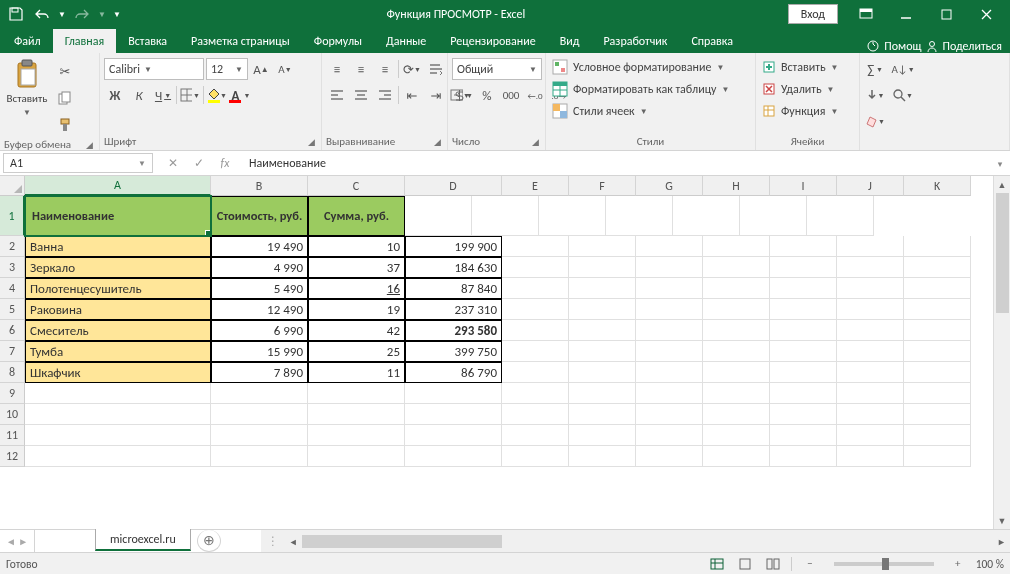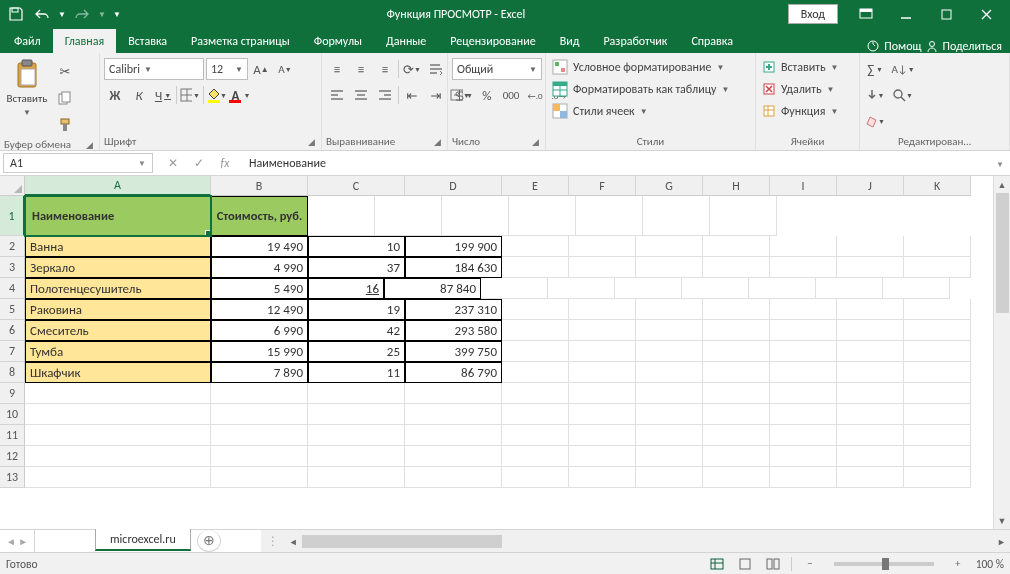--- a/index.html
+++ b/index.html
@@ -428,23 +428,20 @@
         <span class="sq" style="font-size:11px">A↓<span class="ar" style="font-size:7px">▼</span></span>
         <span class="sq">
             <svg width="13" height="13">
               <circle cx="5" cy="5" r="4" fill="none" stroke="#666" stroke-width="1.3"></circle>
               <line x1="8" y1="8" x2="12" y2="12" stroke="#666" stroke-width="1.5"></line>
             </svg>
             <span class="ar" style="font-size:7px">▼</span>
           </span>
       </div>
     </div>
-    <div class="group-label">
-        <span>Редактирован…</span>
-      </div>
   </div>
 </div>
 
 <div class="fbar">
   <div class="namebox">
       <span>A1</span>
       <span class="ar" style="font-size:8px;color:#888">▼</span>
     </div>
   <div class="fb-sep"></div>
   <div class="fb-buttons">
@@ -471,20 +468,21 @@
         <div class="ch" style="width: 67px;">H</div>
         <div class="ch" style="width: 67px;">I</div>
         <div class="ch" style="width: 67px;">J</div>
         <div class="ch" style="width: 67px;">K</div>
       </div>
     <div id="grid-rows">
         <div class="row-body">
           <div class="rh sel" style="height: 40px;">1</div>
           <div class="cell hdr-cell selected-cell" style="width: 186px; justify-content: flex-start; padding-left: 6px; height: 40px;">Наименование</div>
           <div class="cell hdr-cell" style="width: 97px; height: 40px;">Стоимость, руб.</div>
+          <div class="cell hdr-cell" style="width: 97px; height: 40px;">Сумма, руб.</div>
           <div class="cell" style="width: 67px; height: 40px;"></div>
           <div class="cell" style="width: 67px; height: 40px;"></div>
           <div class="cell" style="width: 67px; height: 40px;"></div>
           <div class="cell" style="width: 67px; height: 40px;"></div>
           <div class="cell" style="width: 67px; height: 40px;"></div>
           <div class="cell" style="width: 67px; height: 40px;"></div>
           <div class="cell" style="width: 67px; height: 40px;"></div>
         </div>
         <div class="row-body">
           <div class="rh" style="height: 21px;">2</div>
@@ -511,21 +509,21 @@
           <div class="cell" style="width: 67px;"></div>
           <div class="cell" style="width: 67px;"></div>
           <div class="cell" style="width: 67px;"></div>
           <div class="cell" style="width: 67px;"></div>
           <div class="cell" style="width: 67px;"></div>
         </div>
         <div class="row-body">
           <div class="rh" style="height: 21px;">4</div>
           <div class="cell name-cell" style="width: 186px;">Полотенцесушитель</div>
           <div class="cell data-cell" style="width: 97px;">5 490</div>
-          <div class="cell data-cell" style="width: 76px; text-decoration: underline;">16</div>
+          <div class="cell data-cell" style="width: 97px; text-decoration: underline;">16</div>
           <div class="cell data-cell" style="width: 97px;">87 840</div>
           <div class="cell" style="width: 67px;"></div>
           <div class="cell" style="width: 67px;"></div>
           <div class="cell" style="width: 67px;"></div>
           <div class="cell" style="width: 67px;"></div>
           <div class="cell" style="width: 67px;"></div>
           <div class="cell" style="width: 67px;"></div>
           <div class="cell" style="width: 67px;"></div>
         </div>
         <div class="row-body">
@@ -540,21 +538,21 @@
           <div class="cell" style="width: 67px;"></div>
           <div class="cell" style="width: 67px;"></div>
           <div class="cell" style="width: 67px;"></div>
           <div class="cell" style="width: 67px;"></div>
         </div>
         <div class="row-body">
           <div class="rh" style="height: 21px;">6</div>
           <div class="cell name-cell" style="width: 186px;">Смеситель</div>
           <div class="cell data-cell" style="width: 97px;">6 990</div>
           <div class="cell data-cell" style="width: 97px;">42</div>
-          <div class="cell data-cell" style="width: 97px;">293 580</div>
+          <div class="cell data-cell" style="width: 97px; font-weight: bold;">293 580</div>
           <div class="cell" style="width: 67px;"></div>
           <div class="cell" style="width: 67px;"></div>
           <div class="cell" style="width: 67px;"></div>
           <div class="cell" style="width: 67px;"></div>
           <div class="cell" style="width: 67px;"></div>
           <div class="cell" style="width: 67px;"></div>
           <div class="cell" style="width: 67px;"></div>
         </div>
         <div class="row-body">
           <div class="rh" style="height: 21px;">7</div>
@@ -621,34 +619,20 @@
           <div class="cell" style="width: 67px;"></div>
           <div class="cell" style="width: 67px;"></div>
           <div class="cell" style="width: 67px;"></div>
           <div class="cell" style="width: 67px;"></div>
           <div class="cell" style="width: 67px;"></div>
           <div class="cell" style="width: 67px;"></div>
           <div class="cell" style="width: 67px;"></div>
         </div>
         <div class="row-body">
           <div class="rh" style="height: 21px;">12</div>
-          <div class="cell" style="width: 186px;"></div>
-          <div class="cell" style="width: 97px;"></div>
-          <div class="cell" style="width: 97px;"></div>
-          <div class="cell" style="width: 97px;"></div>
-          <div class="cell" style="width: 67px;"></div>
-          <div class="cell" style="width: 67px;"></div>
-          <div class="cell" style="width: 67px;"></div>
-          <div class="cell" style="width: 67px;"></div>
-          <div class="cell" style="width: 67px;"></div>
-          <div class="cell" style="width: 67px;"></div>
-          <div class="cell" style="width: 67px;"></div>
-        </div>
-        <div class="row-body">
-          <div class="rh" style="height: 21px;">13</div>
           <div class="cell" style="width: 186px;"></div>
           <div class="cell" style="width: 97px;"></div>
           <div class="cell" style="width: 97px;"></div>
           <div class="cell" style="width: 97px;"></div>
           <div class="cell" style="width: 67px;"></div>
           <div class="cell" style="width: 67px;"></div>
           <div class="cell" style="width: 67px;"></div>
           <div class="cell" style="width: 67px;"></div>
           <div class="cell" style="width: 67px;"></div>
           <div class="cell" style="width: 67px;"></div>

